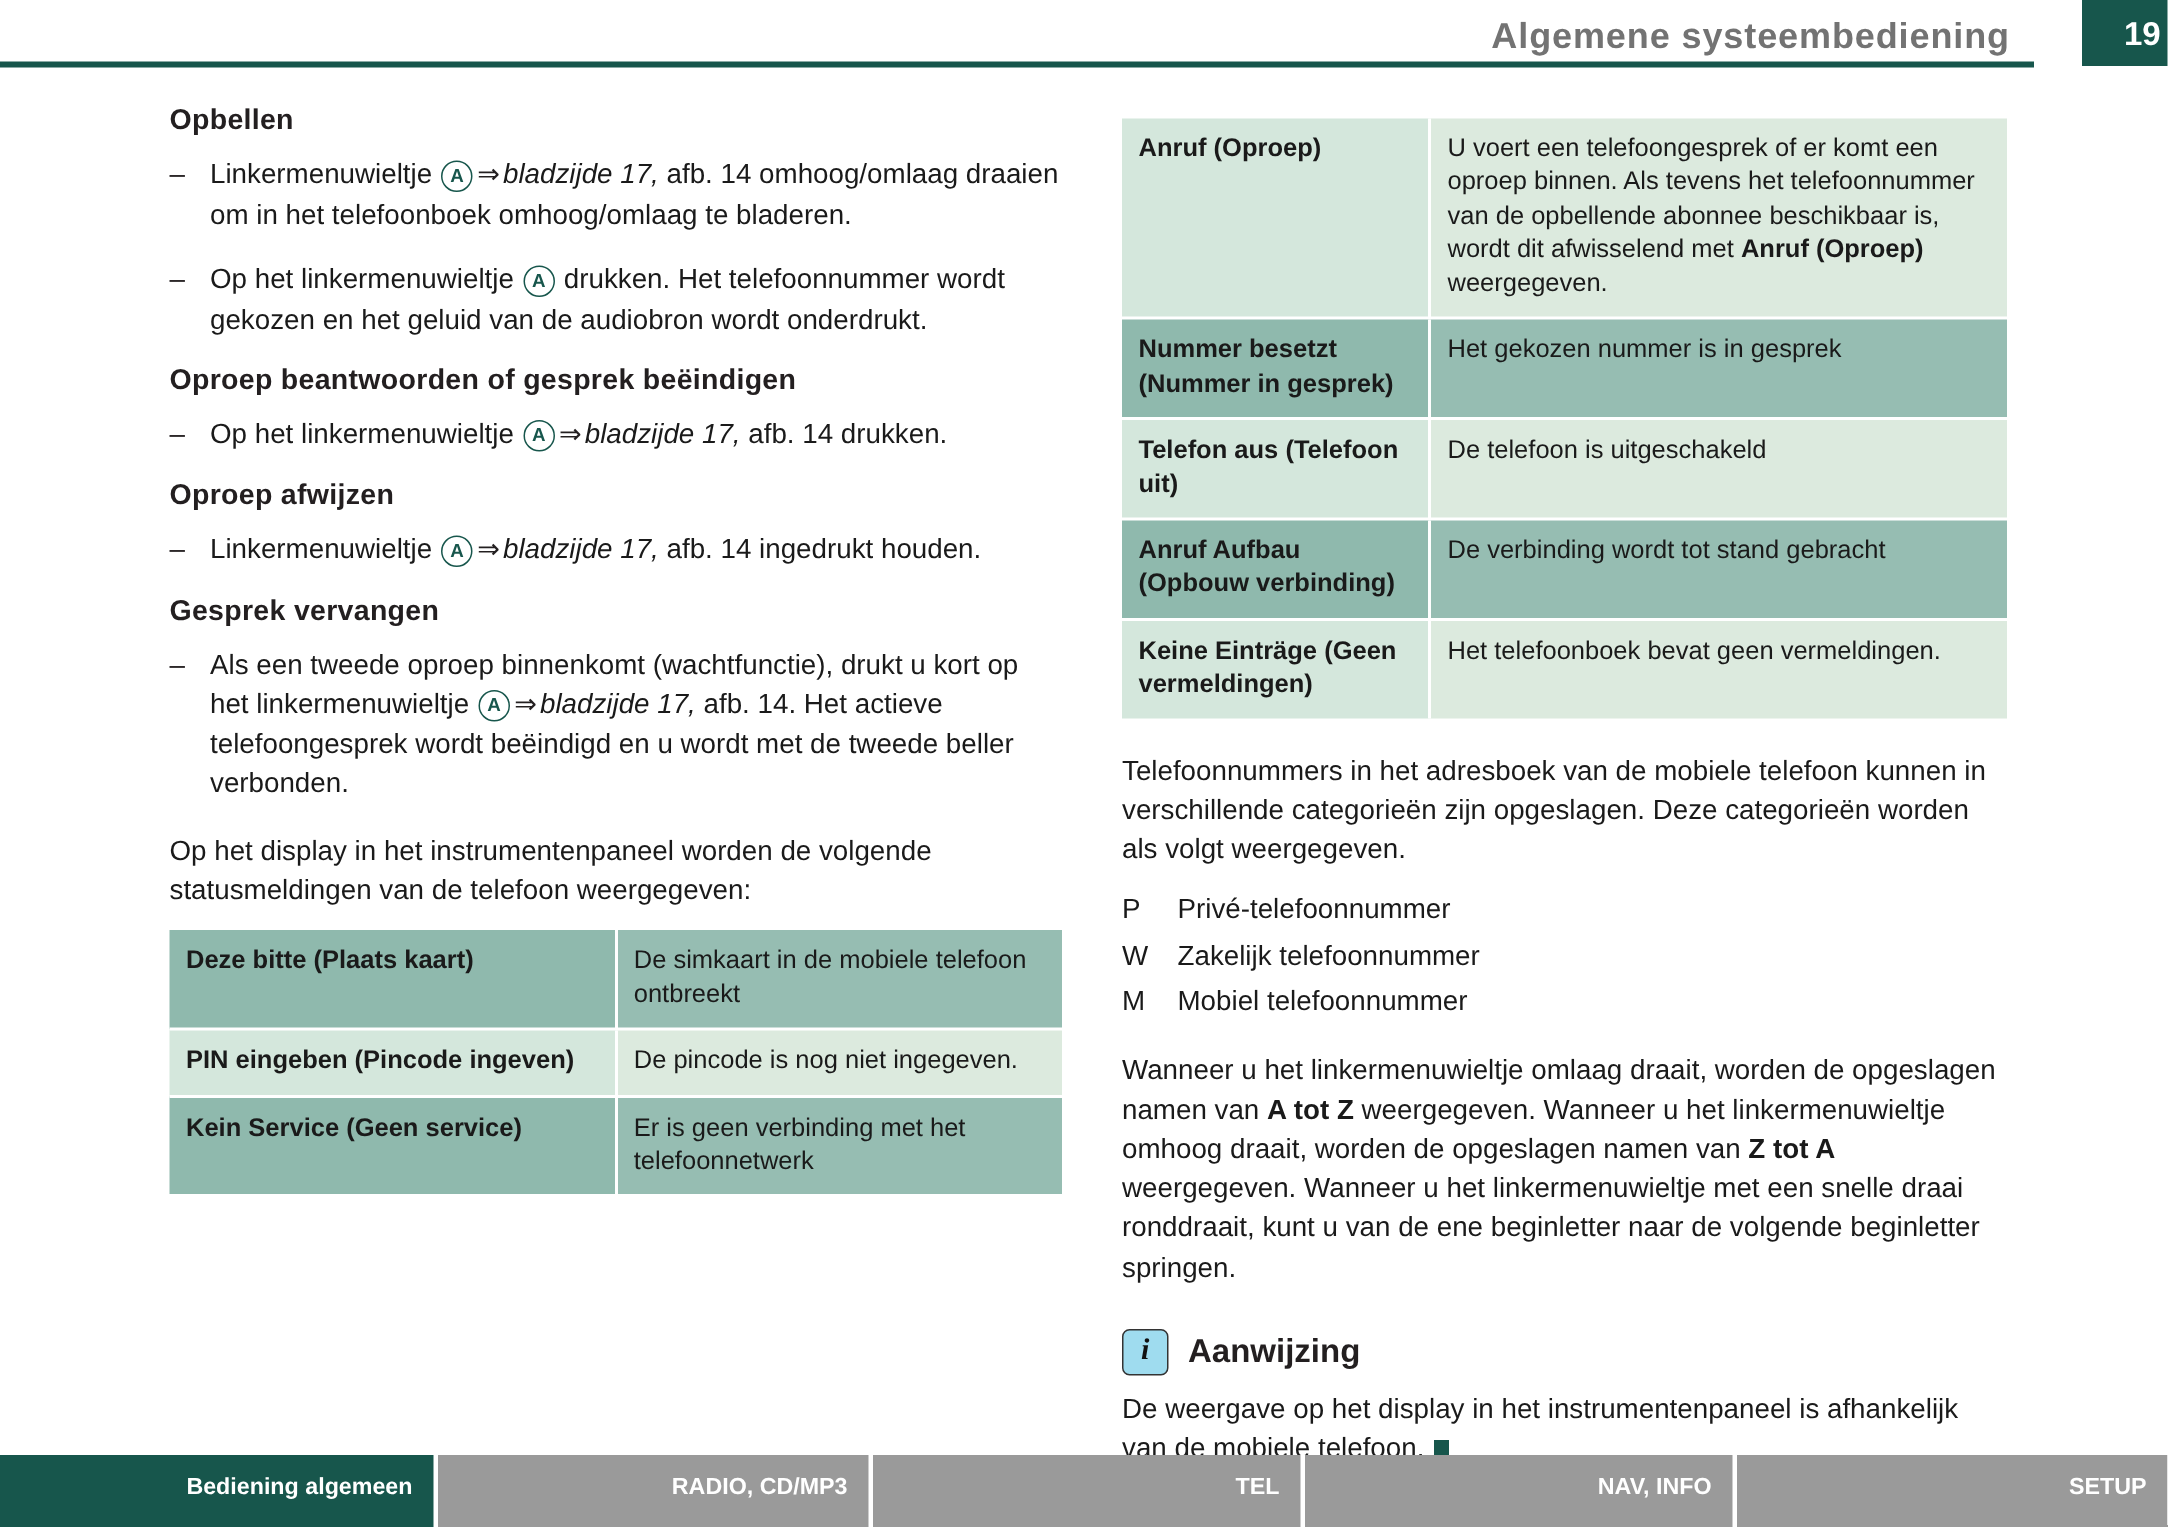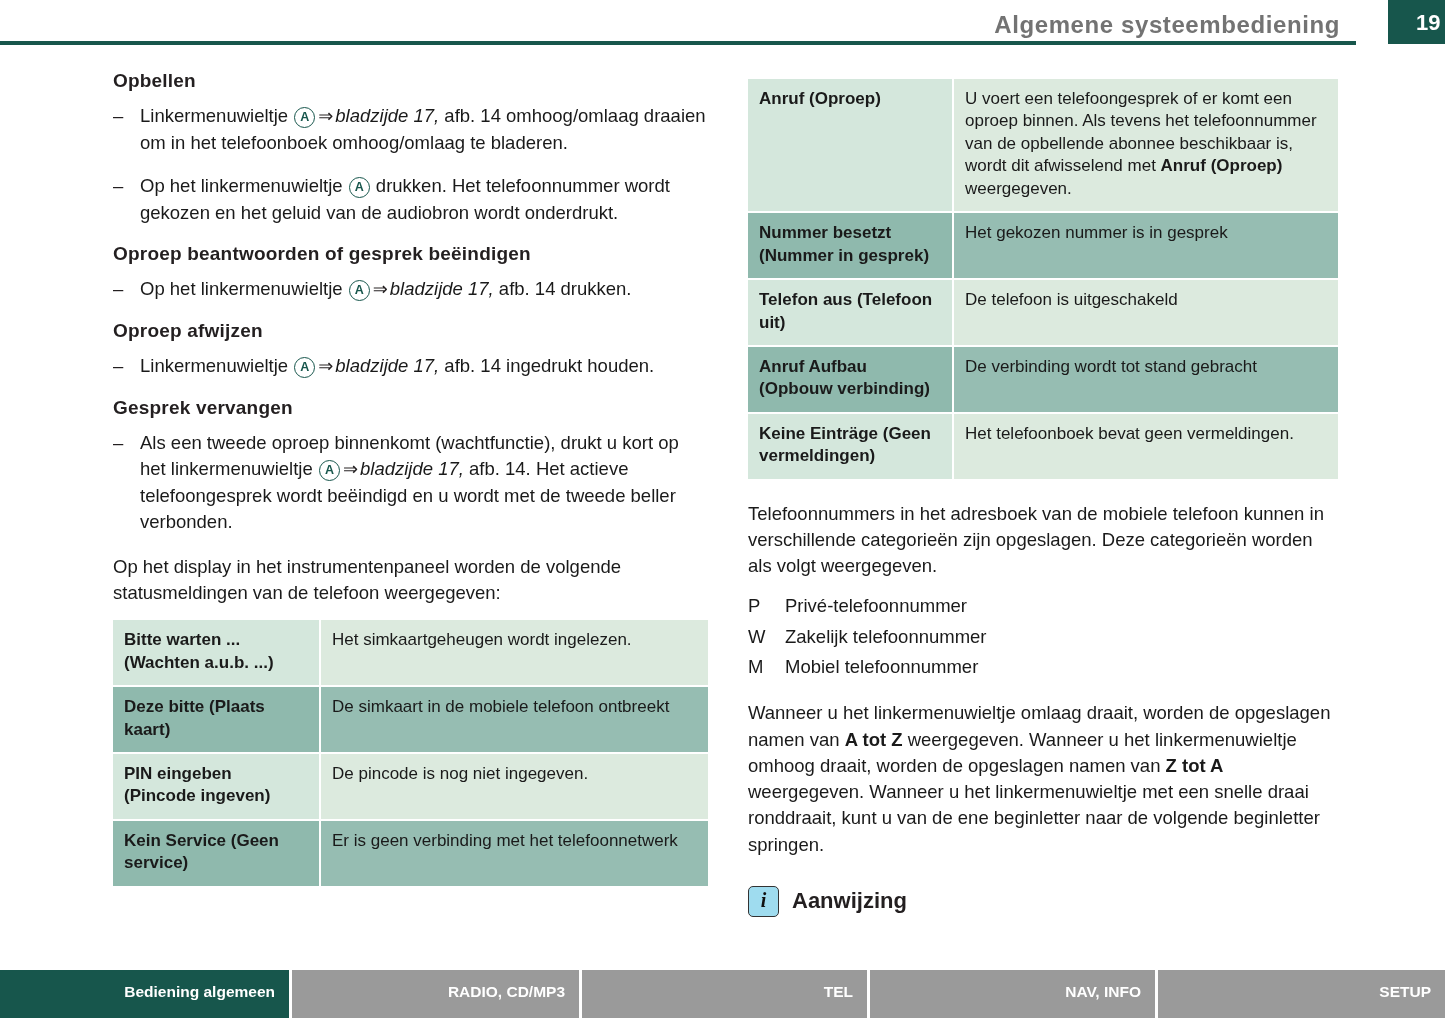--- a/index.html
+++ b/index.html
@@ -269,24 +269,20 @@
   <h2 class="section sec-gap">Gesprek vervangen</h2>
   <div class="bullet">
     <span class="dash">–</span>
     <span class="btext"><span>Als een tweede oproep binnenkomt (wachtfunctie), drukt u kort op het linkermenuwieltje </span><span class="circA">A</span><span class="arrow">⇒</span><i class="it">bladzijde 17,</i><span> afb. 14. Het actieve telefoongesprek wordt beëindigd en u wordt met de tweede beller verbonden.</span></span>
   </div>
 
   <p class="para" style="margin-top:18px;">Op het display in het instrumentenpaneel worden de volgende statusmeldingen van de telefoon weergegeven:</p>
 
   <table class="msg tbl-left">
     <tbody>
-      <tr class="shade-lt">
-        <td class="key" style="width:184px;">Bitte warten ... (Wachten a.u.b. ...)</td>
-        <td>Het simkaartgeheugen wordt ingelezen.</td>
-      </tr>
       <tr class="shade-dk">
         <td class="key">Deze bitte (Plaats kaart)</td>
         <td>De simkaart in de mobiele telefoon ontbreekt</td>
       </tr>
       <tr class="shade-lt">
         <td class="key">PIN eingeben (Pincode ingeven)</td>
         <td>De pincode is nog niet ingegeven.</td>
       </tr>
       <tr class="shade-dk">
         <td class="key">Kein Service (Geen service)</td>
@@ -341,20 +337,21 @@
   </div>
 
   <p class="para"><span>Wanneer u het linkermenuwieltje omlaag draait, worden de opgeslagen namen van </span><b class="bd">A tot Z</b><span> weergegeven. Wanneer u het linkermenuwieltje omhoog draait, worden de opgeslagen namen van </span><b class="bd">Z tot A</b><span> weergegeven. Wanneer u het linkermenuwieltje met een snelle draai ronddraait, kunt u van de ene beginletter naar de volgende beginletter springen.</span></p>
 
   <div class="note-head">
     <div class="info-icon">
         <span>i</span>
       </div>
     <div class="note-title">Aanwijzing</div>
   </div>
+  <p class="para tight"><span>De weergave op het display in het instrumentenpaneel is afhankelijk van de mobiele telefoon.</span><span class="endmark"></span></p>
 </div>
 
 <div class="footer">
   <div class="tab active" style="width:292px;">
     <span class="lbl">Bediening algemeen</span>
   </div>
   <div class="tab" style="width:290px;">
     <span class="lbl">RADIO, CD/MP3</span>
   </div>
   <div class="tab" style="width:288px;">

